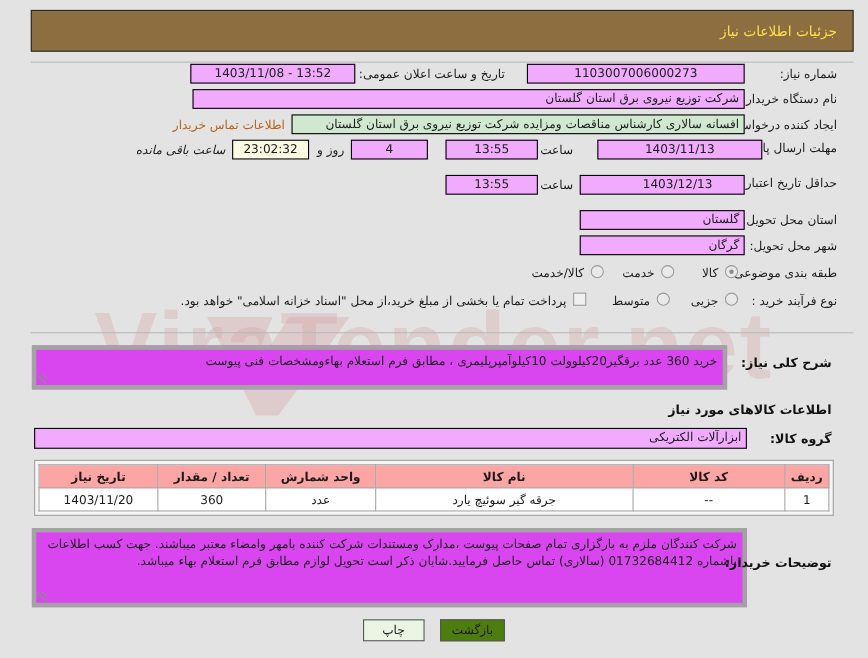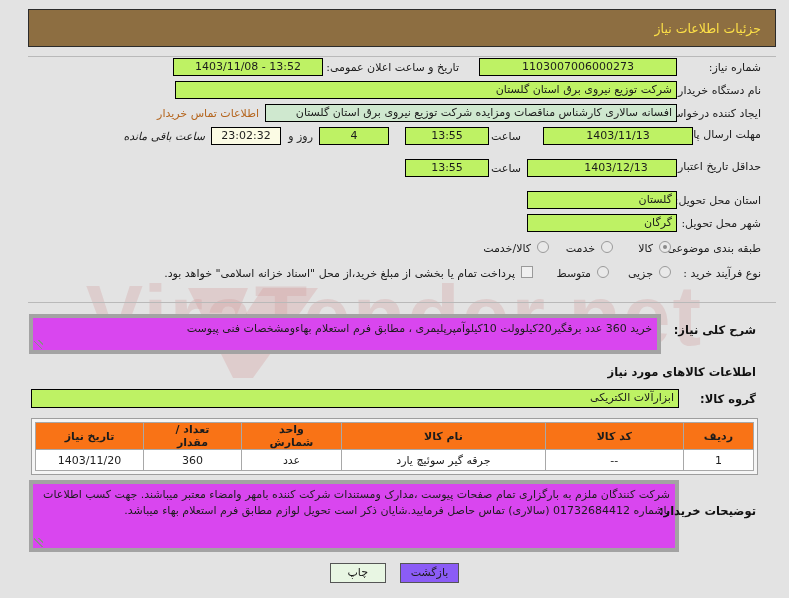--- a/index.html
+++ b/index.html
@@ -44,21 +44,21 @@
   }
 
   
   .form { position: absolute; left: 0; top: 58px; width: 789px; z-index: 2; }
   .row { position: relative; height: 21px; }
   .lbl {
     position: absolute; text-align: left; white-space: nowrap;
     font-size: 11px; color: #1c1c1c; line-height: 13px;
   }
   .fld {
-    position: absolute; height: 18px; background: #bef264;
+    position: absolute; height: 18px; background: #f0abfc;
     border: 1px solid #000000; padding: 0 4px;
     font-size: 11px; line-height: 16px; color: #1c1c1c;
     white-space: nowrap; overflow: hidden; text-align: center;
   }
   .fld.rt { text-align: right; }
   .fld.yellow { background: #fbfbe4; }
   .plain {
     position: absolute; font-size: 11px; color: #1c1c1c; white-space: nowrap;
   }
   .link {
@@ -99,40 +99,40 @@
     white-space: nowrap; z-index: 2;
   }
 
   
   .tbl-wrap {
     position: absolute; left: 31px; top: 418px; width: 727px;
     border: 1px solid #9e9e9e; background: #f5f5f5; padding: 3px; z-index: 2;
   }
   table { border-collapse: collapse; width: 100%; font-size: 11px; }
   thead th {
-    background: #f97316; border: 1px solid #a8a8a8; height: 21px;
-    font-weight: bold; color: #1c1c1c; text-align: center; padding: 0 20px;
+    background: #fca5a5; border: 1px solid #a8a8a8; height: 21px;
+    font-weight: bold; color: #1c1c1c; text-align: center; padding: 0 5px;
   }
   tbody td {
     background: #ffffff; border: 1px solid #a8a8a8; height: 21px;
     text-align: center; padding: 0 4px; color: #1c1c1c;
   }
 
   
   .btns {
     position: absolute; left: 0; top: 563px; width: 789px;
     display: flex; justify-content: center; gap: 14px; z-index: 3;
   }
   .btn {
     min-width: 56px; height: 20px; border: 1px solid #555;
     font-size: 11px; line-height: 18px; text-align: center;
     padding: 0 10px; cursor: pointer; color: #1c1c1c;
   }
   .btn.print { background: #e8f6e3; }
-  .btn.back  { background: #8b5cf6; }
+  .btn.back  { background: #4d7c0f; }
 </style>
 </head>
 <body>
 
 <div class="page">
 
   <div class="watermark">ViraTender.net</div>
   <svg class="wm-arrow" width="190" height="90" viewBox="0 0 190 90">
     <polygon points="10,0 70,0 45,60 85,0 140,0 75,90 55,90" fill="#d59a9a"></polygon>
   </svg>

